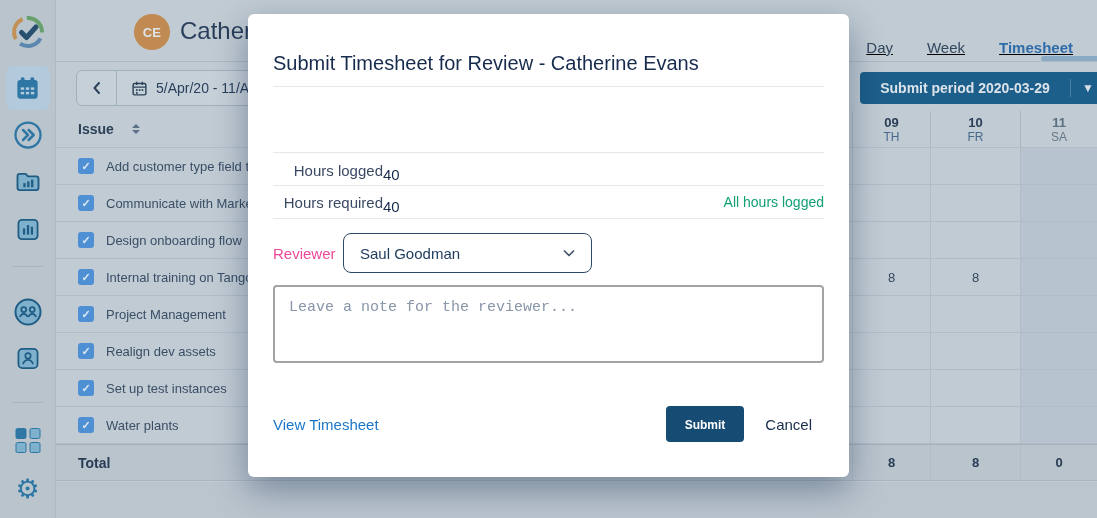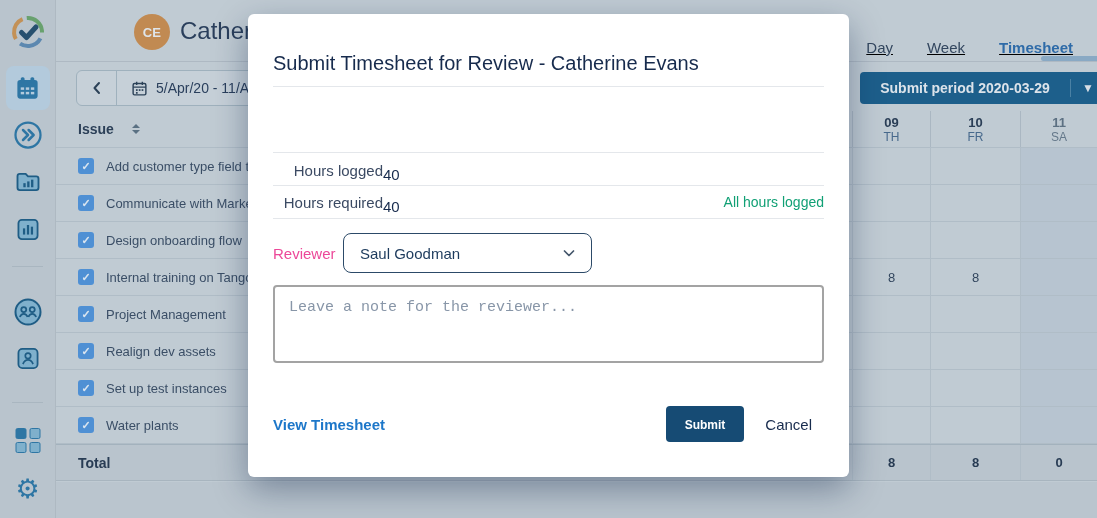--- a/index.html
+++ b/index.html
@@ -106,21 +106,21 @@
     display:flex; align-items:center; padding:0 14px 0 16px; gap:8px; background:#fff;
   }
   .select-text { flex:1; font-size:15px; font-weight:500; color:#1c3a5c; white-space:nowrap; }
   .note-box {
     position:absolute; left:25px; right:25px; top:271px; height:78px;
     border:2px solid #a3a3a3; border-radius:4px; resize:none; padding:12px 14px;
     font-family:Liberation Mono, monospace; font-size:15px; color:#172B4D; outline:none;
   }
   .note-box::placeholder { color:#8896a8; }
   .m-footer { position:absolute; left:25px; right:25px; top:392px; height:36px; display:flex; align-items:center; }
-  .view-link { font-size:15px; color:#1d77c9; cursor:pointer;font-weight:bold; }
+  .view-link { font-size:15px; color:#1d77c9; cursor:pointer; }
   .btn-submit {
     margin-left:auto; background:#164b74; color:#fff; font-size:12px; font-weight:700;
     border:none; border-radius:4px; padding:12px 19px; height:36px; font-family:inherit; cursor:pointer;
   }
   .btn-cancel { background:none; border:none; font-size:15px; font-weight:500; color:#172B4D; margin-left:9px; padding:0 12px; height:36px; font-family:inherit; cursor:pointer; }
 </style>
 </head>
 <body>
 
 <div class="app">

